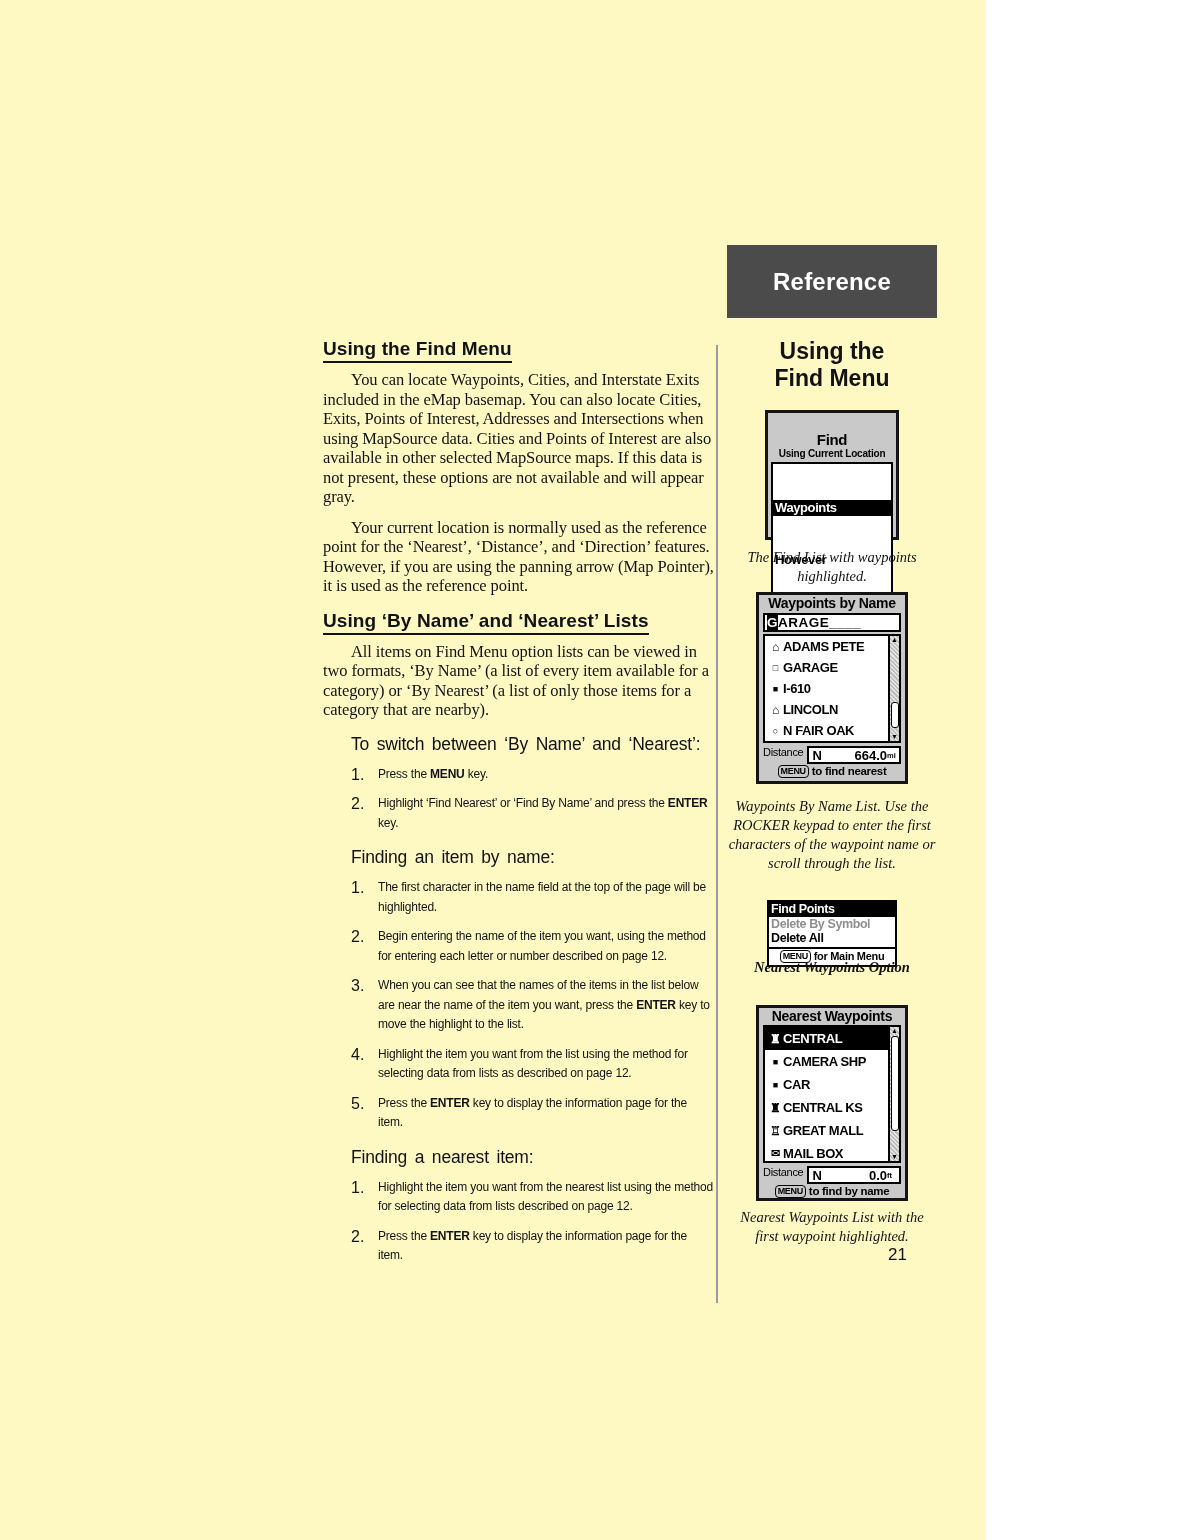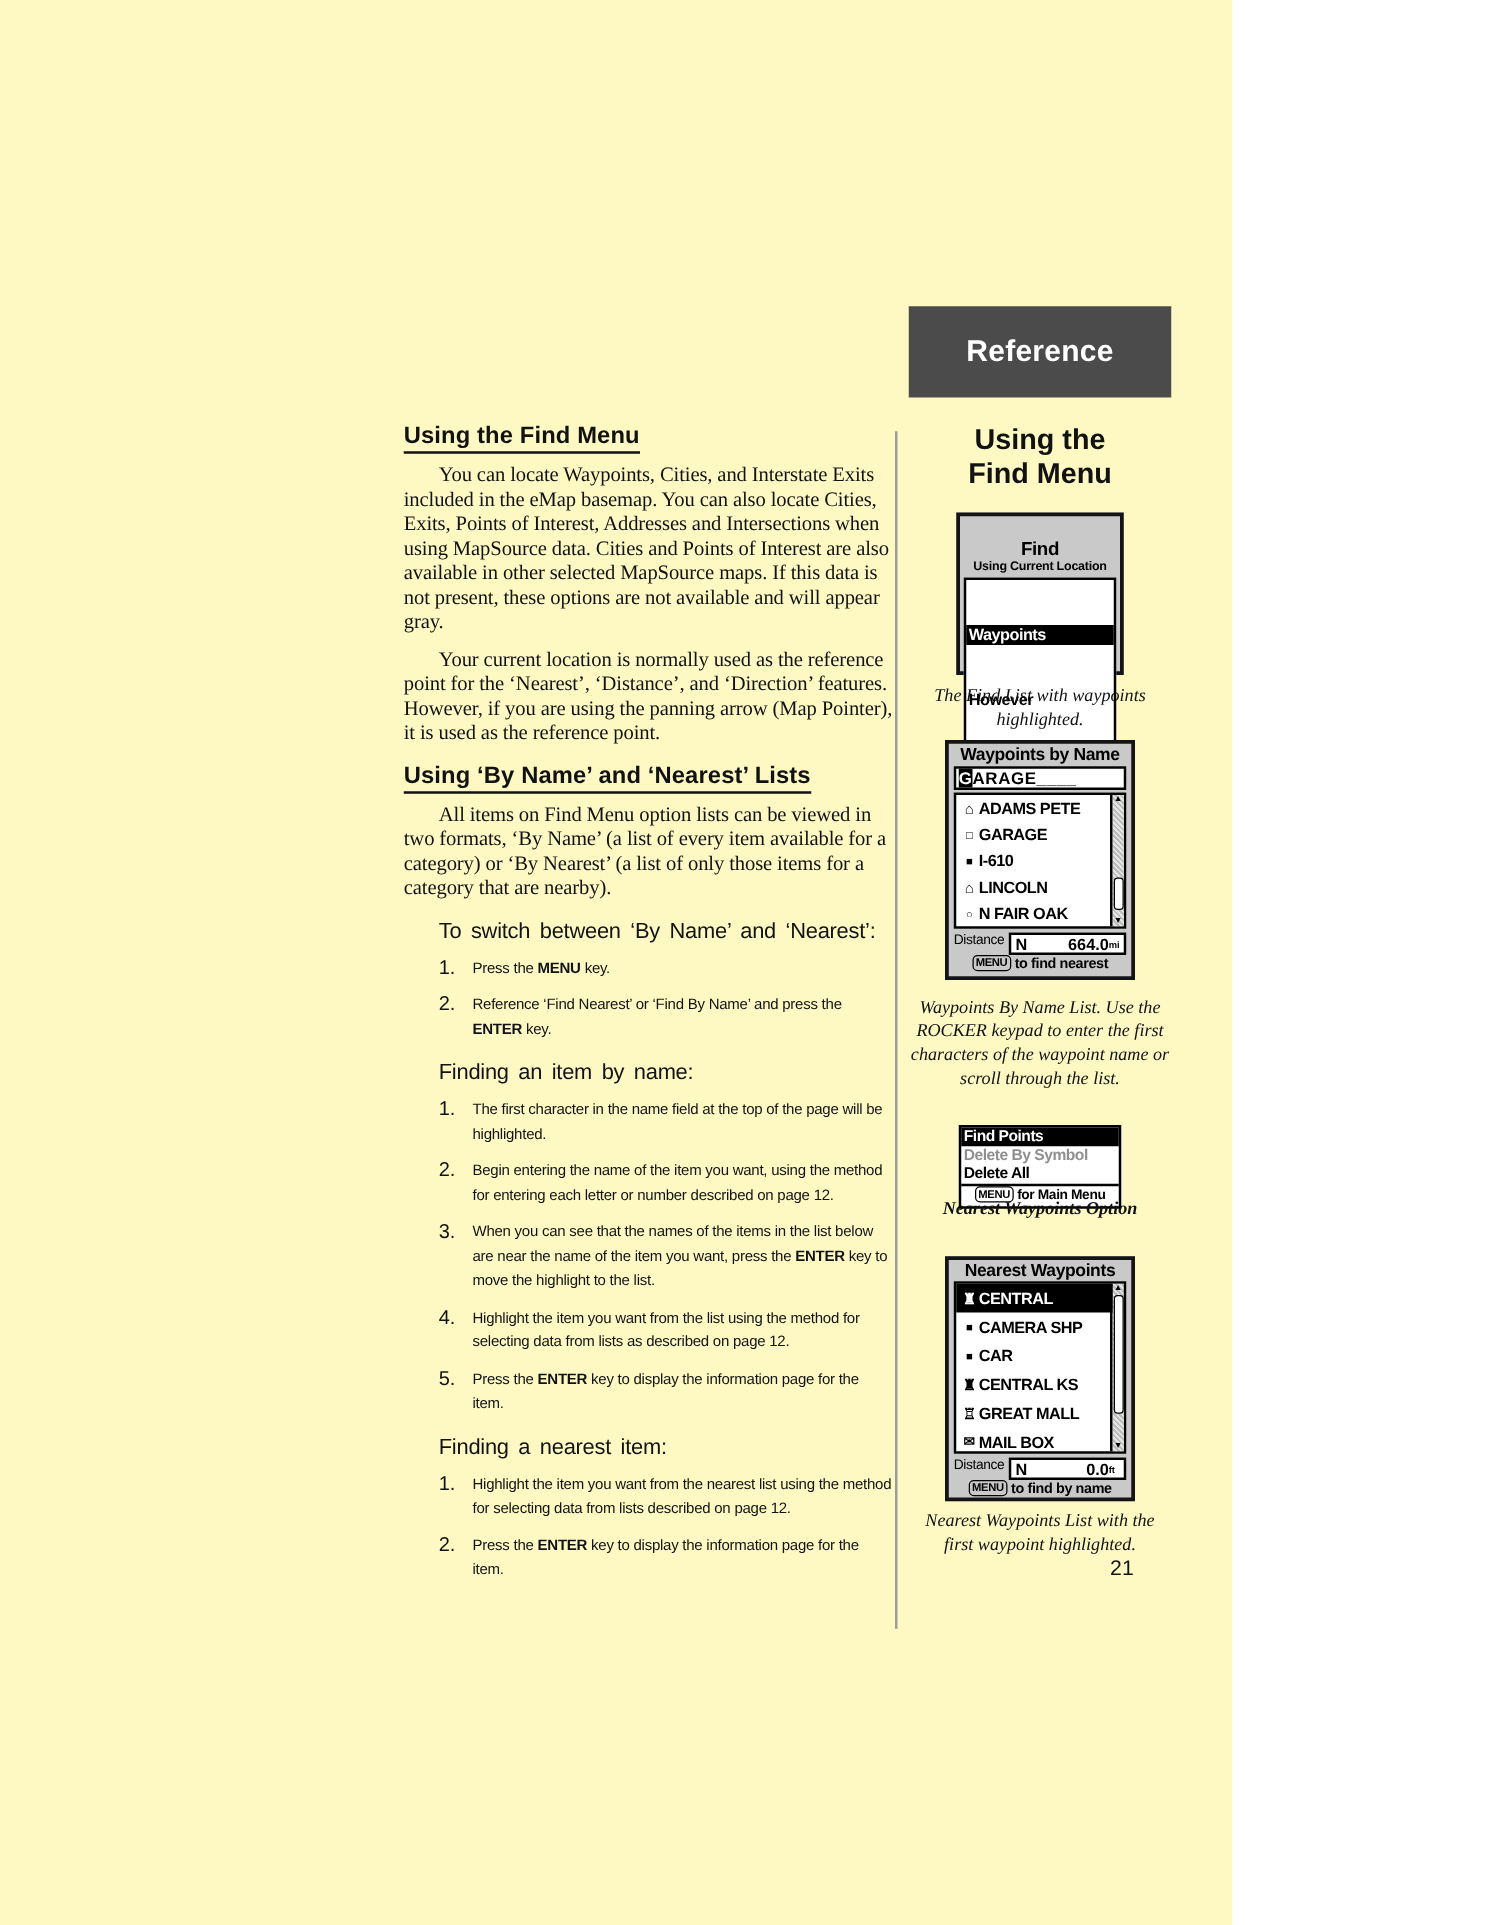--- a/index.html
+++ b/index.html
@@ -147,21 +147,21 @@
     <div class="para">All items on Find Menu option lists can be viewed in two formats, ‘By Name’ (a list of every item available for a category) or ‘By Nearest’ (a list of only those items for a category that are nearby).</div>
 
     <div class="subhead">To switch between ‘By Name’ and ‘Nearest’:</div>
     <div class="steps">
       <div class="step">
         <span class="step-num">1.</span>
         <div class="step-text"><span>Press the </span><b>MENU</b><span> key.</span></div>
       </div>
       <div class="step">
         <span class="step-num">2.</span>
-        <div class="step-text"><span>Reference ‘Find Nearest’ or ‘Find By Name’ and press the </span><b>ENTER</b><span> key.</span></div>
+        <div class="step-text"><span>Highlight ‘Find Nearest’ or ‘Find By Name’ and press the </span><b>ENTER</b><span> key.</span></div>
       </div>
     </div>
 
     <div class="subhead" style="margin-left:28px;">Finding an item by name:</div>
     <div class="steps">
       <div class="step">
         <span class="step-num">1.</span>
         <div class="step-text"><span>The first character in the name field at the top of the page will be highlighted.</span><b></b><span></span></div>
       </div>
       <div class="step">

